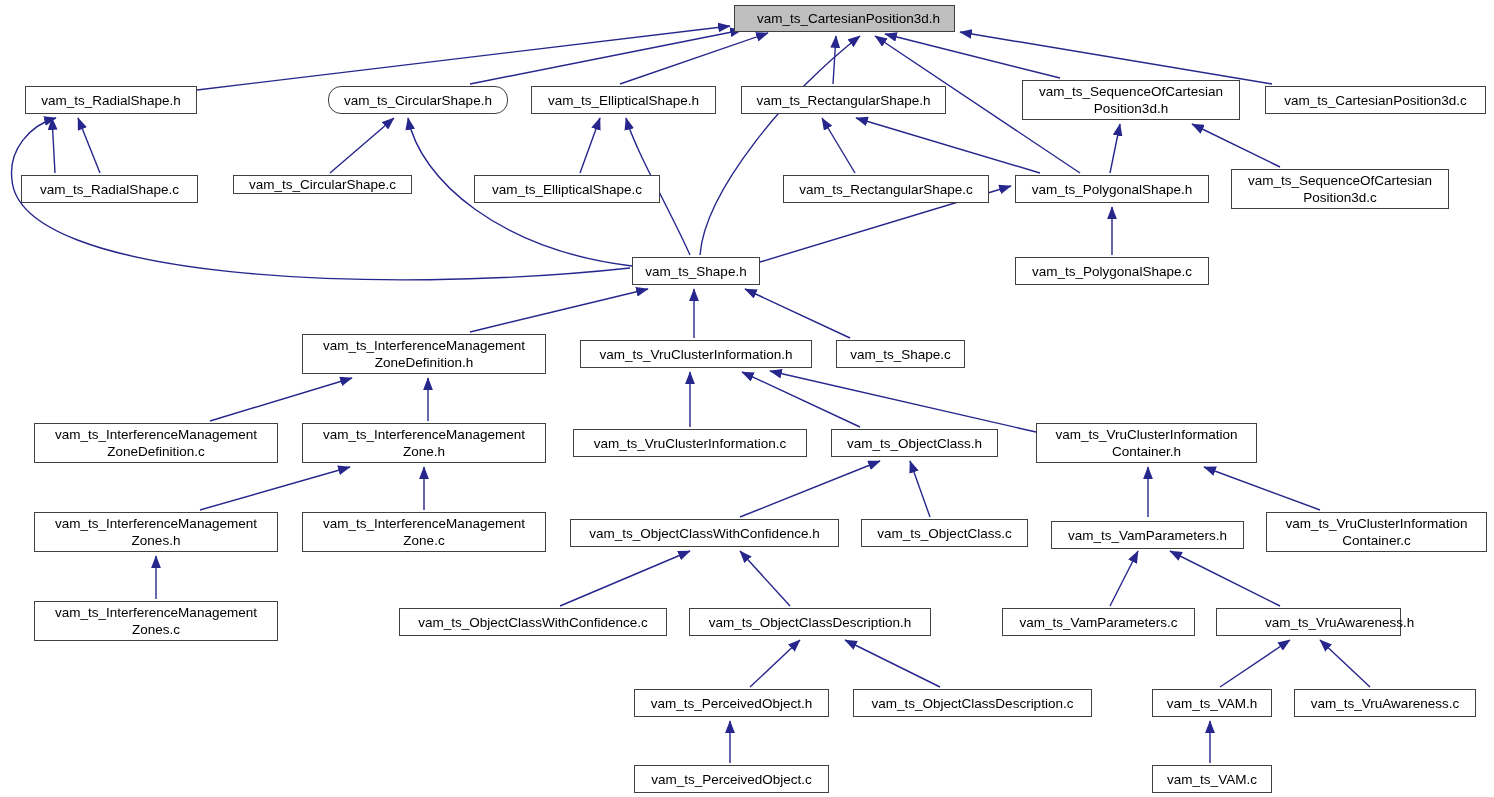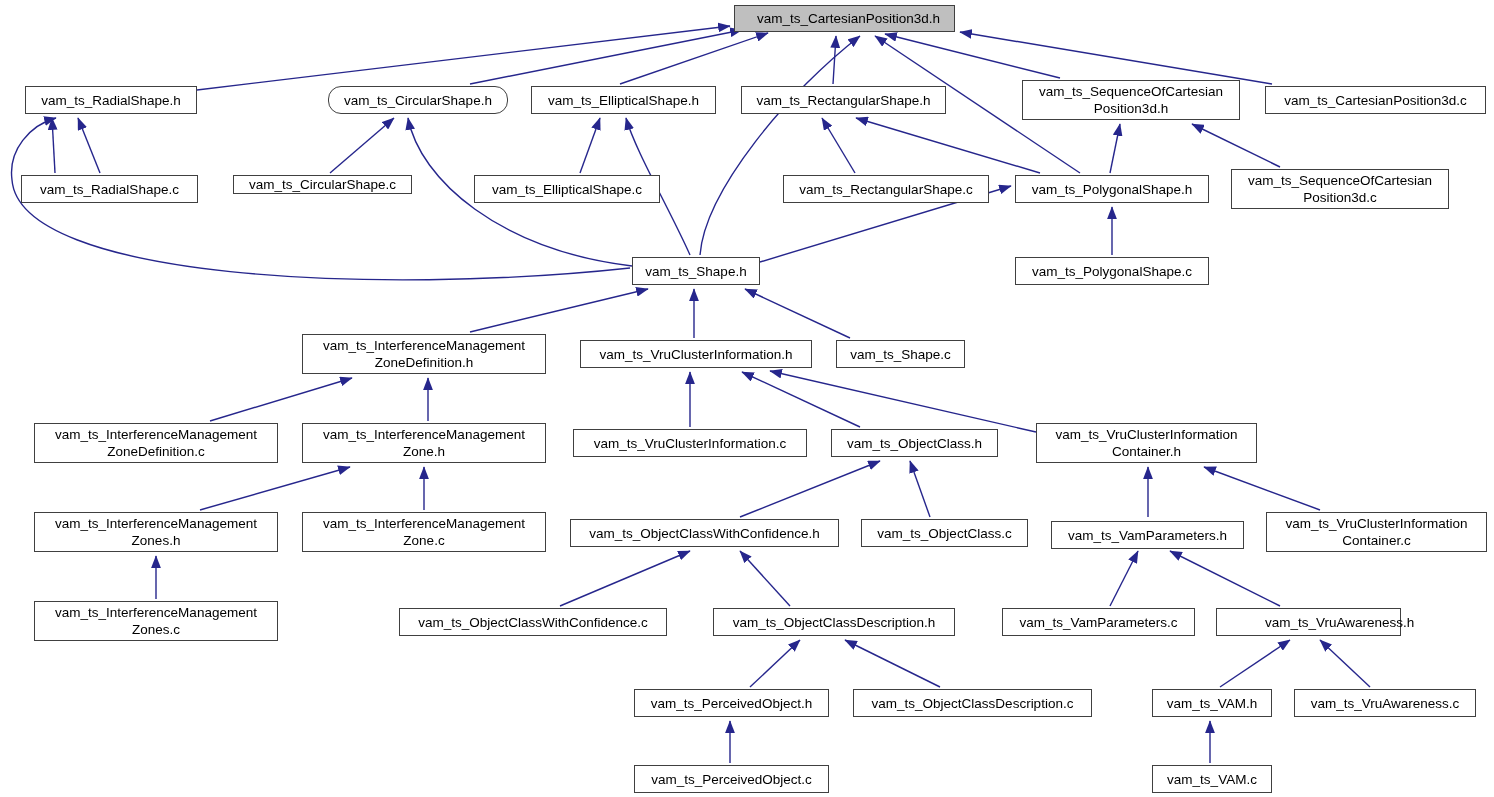--- a/index.html
+++ b/index.html
@@ -144,21 +144,21 @@
       <div class="node" style="left: 302px; top: 512px; width: 244px; height: 40px;"><span class="label">vam_ts_InterferenceManagement
 Zone.c</span></div>
       <div class="node" style="left: 570px; top: 519px; width: 269px; height: 28px;"><span class="label">vam_ts_ObjectClassWithConfidence.h</span></div>
       <div class="node" style="left: 861px; top: 519px; width: 167px; height: 28px;"><span class="label">vam_ts_ObjectClass.c</span></div>
       <div class="node" style="left: 1051px; top: 521px; width: 193px; height: 28px;"><span class="label">vam_ts_VamParameters.h</span></div>
       <div class="node" style="left: 1266px; top: 512px; width: 221px; height: 40px;"><span class="label">vam_ts_VruClusterInformation
 Container.c</span></div>
       <div class="node" style="left: 34px; top: 601px; width: 244px; height: 40px;"><span class="label">vam_ts_InterferenceManagement
 Zones.c</span></div>
       <div class="node" style="left: 399px; top: 608px; width: 268px; height: 28px;"><span class="label">vam_ts_ObjectClassWithConfidence.c</span></div>
-      <div class="node" style="left: 689px; top: 608px; width: 242px; height: 28px; margin-left: 24px;"><span class="label">vam_ts_ObjectClassDescription.h</span></div>
+      <div class="node" style="left: 689px; top: 608px; width: 242px; height: 28px;"><span class="label">vam_ts_ObjectClassDescription.h</span></div>
       <div class="node" style="left: 1002px; top: 608px; width: 193px; height: 28px;"><span class="label">vam_ts_VamParameters.c</span></div>
       <div class="node" style="left: 1216px; top: 608px; width: 185px; height: 28px; padding-left: 48px;"><span class="label">vam_ts_VruAwareness.h</span></div>
       <div class="node" style="left: 634px; top: 689px; width: 195px; height: 28px;"><span class="label">vam_ts_PerceivedObject.h</span></div>
       <div class="node" style="left: 853px; top: 689px; width: 239px; height: 28px;"><span class="label">vam_ts_ObjectClassDescription.c</span></div>
       <div class="node" style="left: 1152px; top: 689px; width: 120px; height: 28px;"><span class="label">vam_ts_VAM.h</span></div>
       <div class="node" style="left: 1294px; top: 689px; width: 182px; height: 28px; align-items: center;"><span class="label">vam_ts_VruAwareness.c</span></div>
       <div class="node" style="left: 634px; top: 765px; width: 195px; height: 28px;"><span class="label">vam_ts_PerceivedObject.c</span></div>
       <div class="node" style="left: 1152px; top: 765px; width: 120px; height: 28px;"><span class="label">vam_ts_VAM.c</span></div>
     </div>
 </div>

